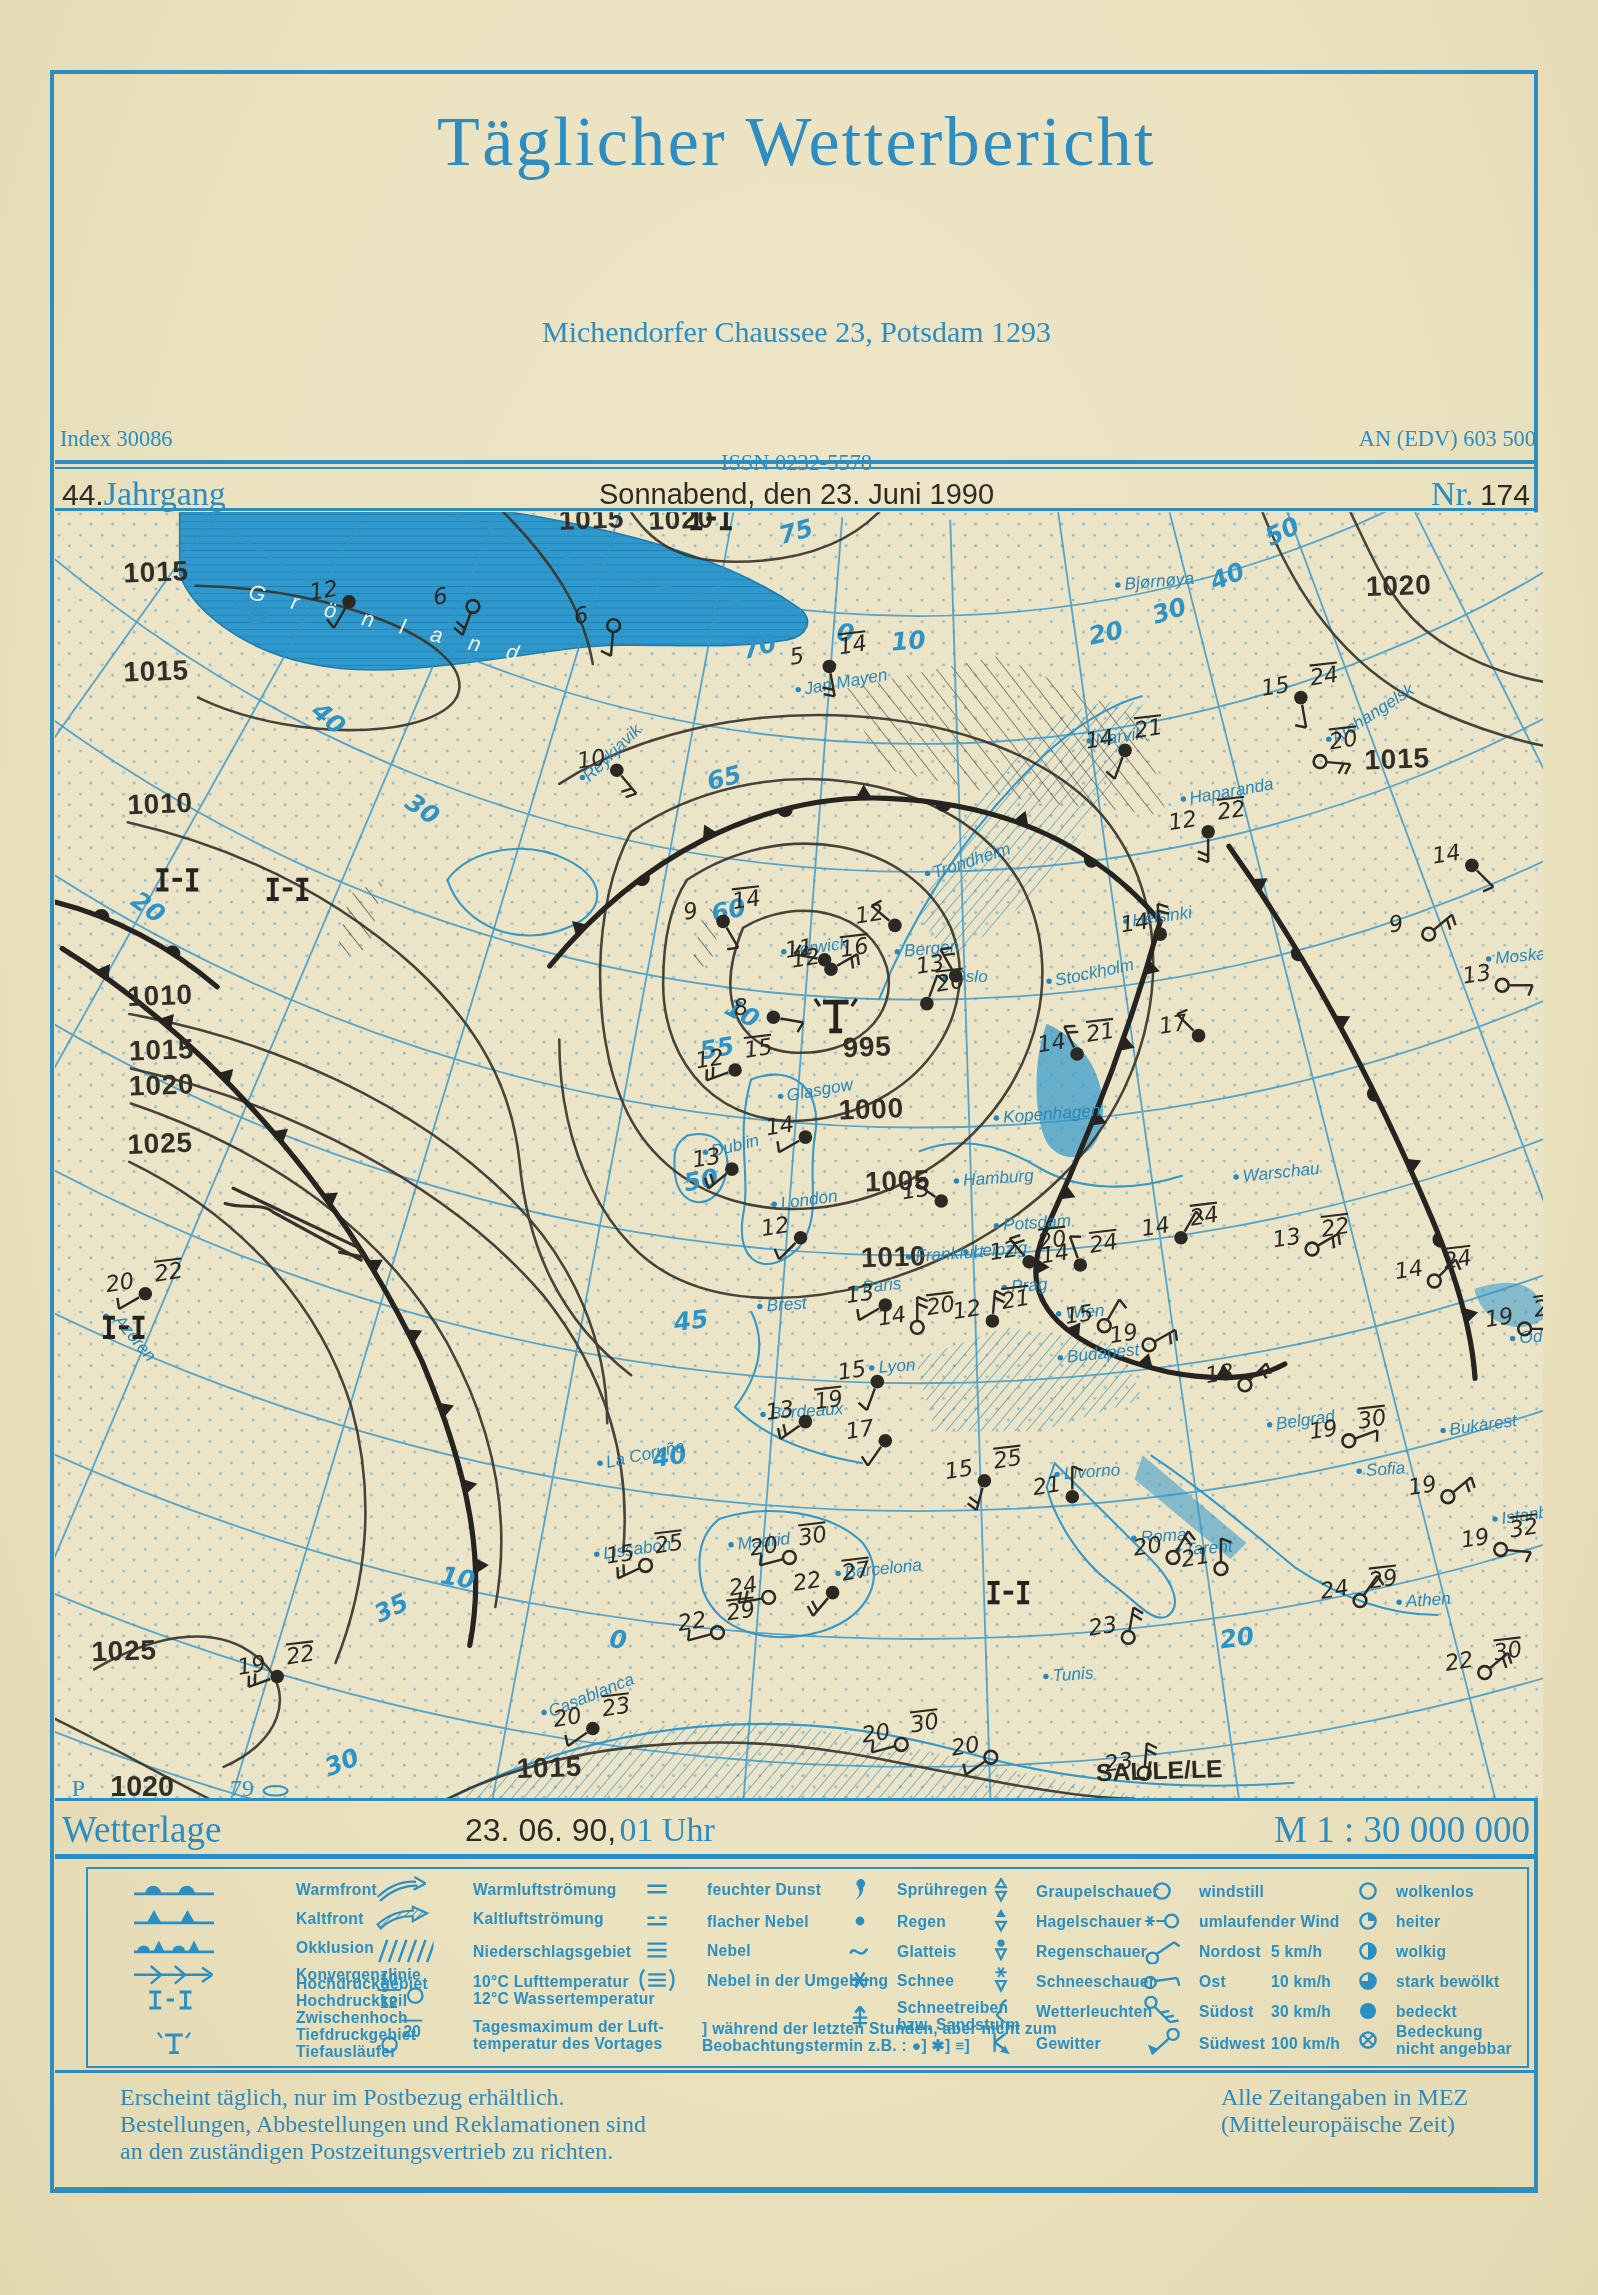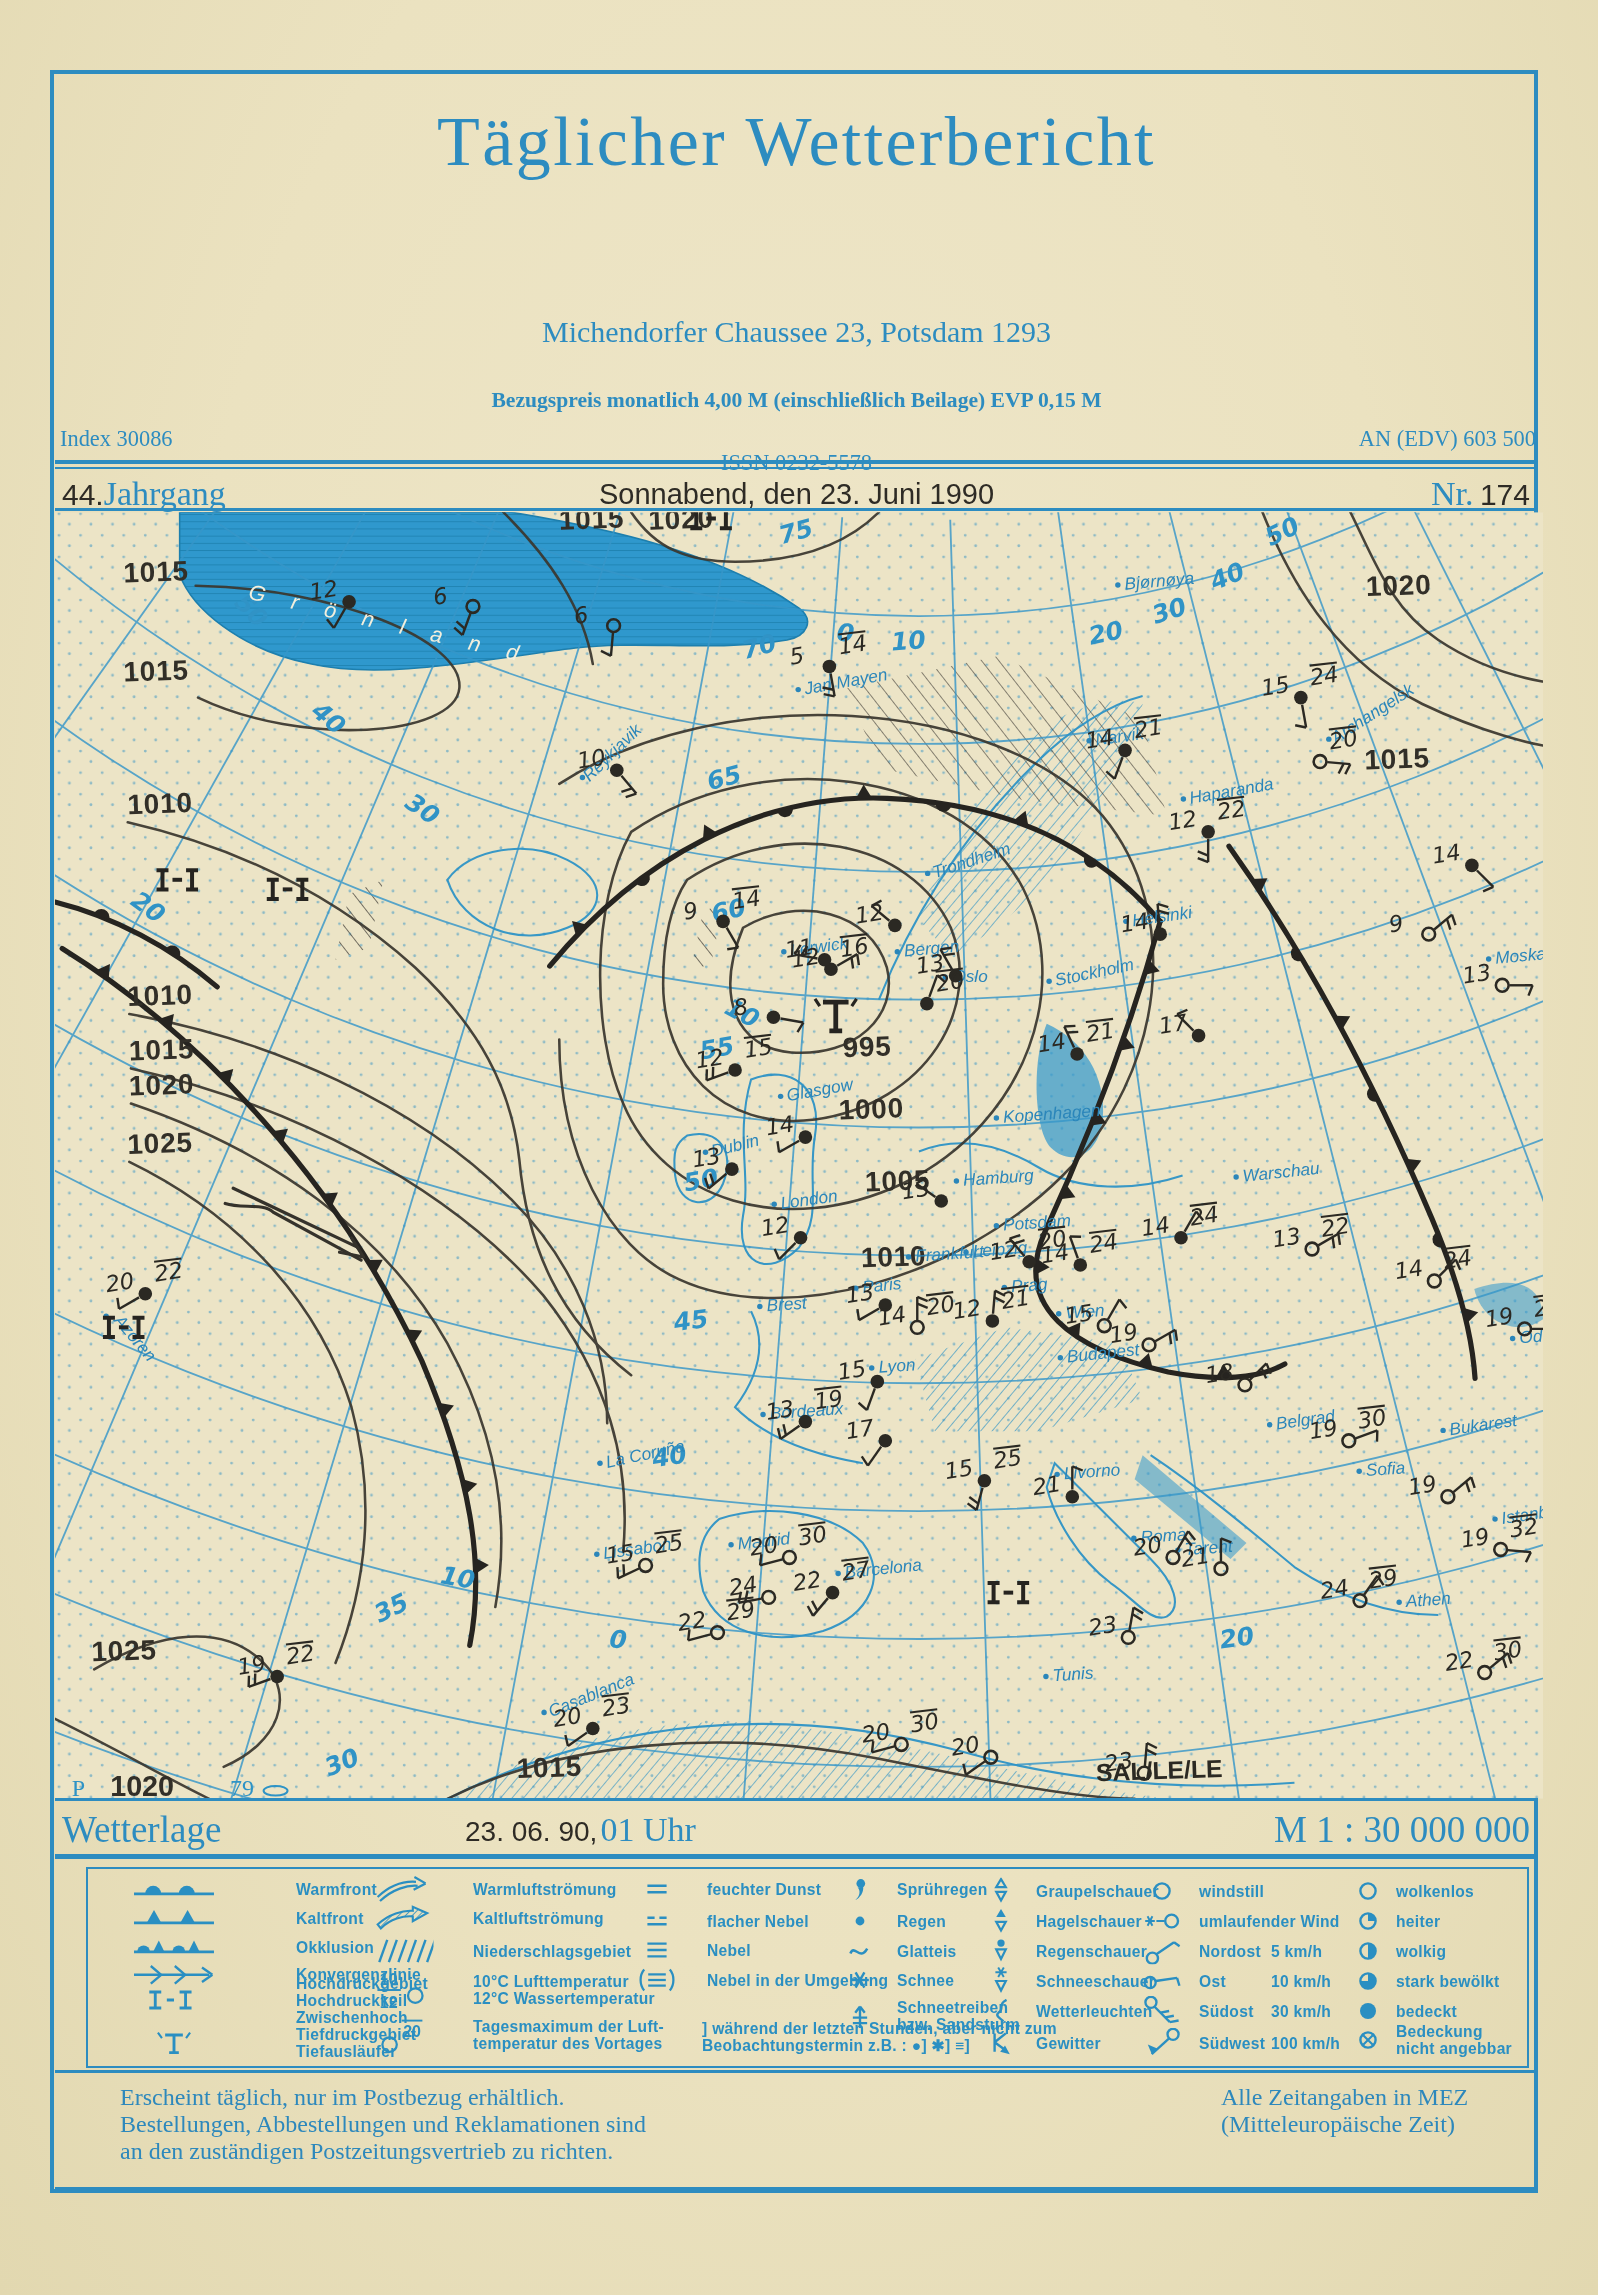--- a/index.html
+++ b/index.html
@@ -32,21 +32,20 @@
       <pattern id="lhatch" width="6" height="6" patternUnits="userSpaceOnUse" patternTransform="rotate(45)">
         <line x1="0" y1="0" x2="0" y2="6" stroke="#2a8fc2" stroke-width="2"></line>
       </pattern>
     </defs>
   </svg>
 
   <div class="frame"></div>
 
   <div class="abs ctr blue title" style="top:102px">Täglicher Wetterbericht</div>
   <div class="abs ctr blue sub2" style="top:315px">Michendorfer Chaussee 23, Potsdam 1293</div>
-  <div class="abs ctr blue note" style="top:388px">Bezugspreis monatlich 4,00 M (einschließlich Beilage) EVP 0,15 M</div>
   <div class="abs blue meta" style="left:60px;top:426px">Index 30086</div>
   <div class="abs ctr blue meta" style="top:450px">ISSN 0232-5578</div>
   <div class="abs blue meta" style="right:62px;top:426px">AN (EDV) 603 500</div>
 
   <div class="rule" style="top:460px;height:4px"></div>
   <div class="rule" style="top:467px;height:1.6px"></div>
 
   <div class="abs" style="left:62px;top:475px">
     <span class="mono dark" style="font-size:30px">44.</span><span class="blue" style="font-size:34px">Jahrgang</span>
   </div>
@@ -843,21 +842,21 @@
       <text x="90" y="2247" fill="#2e93c6" font-size="30">P</text>
       <text x="138" y="2246" fill="#322f28" font-family="Liberation Sans, sans-serif" font-weight="bold" font-size="36">1020</text>
       <text x="288" y="2247" fill="#2e93c6" font-size="30">79</text>
       <ellipse cx="345" cy="2240" rx="15" ry="6" fill="none" stroke="#2e93c6" stroke-width="2.5"></ellipse>
     </g>
   </svg>
 
   <div class="rule" style="top:1798px;height:3.2px"></div>
   <div class="abs blue" style="left:62px;top:1808px;font-size:37px">Wetterlage</div>
   <div class="abs" style="left:465px;top:1811px">
-    <span class="mono dark" style="font-size:28px">23. 06. 90,</span>
+    <span class="mono dark" style="font-size:32px">23. 06. 90,</span>
     <span class="blue" style="font-size:34px">01 Uhr</span>
   </div>
   <div class="abs blue" style="right:68px;top:1808px;font-size:37px">M 1 : 30 000 000</div>
 
   <div class="rule" style="top:1854px;height:4.8px"></div>
   <div class="abs" style="left:86px;top:1867px;width:1439px;height:197px;border:2.4px solid #2d8cc0"></div>
   <div id="legend-layer" class="abs" style="left:0;top:0;width:1599px;height:2163px;pointer-events:none">
       <div class="legend-sym" style="left:174px;top:1889px"><svg width="80" height="22.4" viewBox="0 0 100 28">
           <line x1="0" y1="20" x2="100" y2="20" stroke="#2a8fc2" stroke-width="3.4"></line>
           <path d="M14,20 a10,10 0 0 1 20,0 Z" fill="#2a8fc2"></path>

